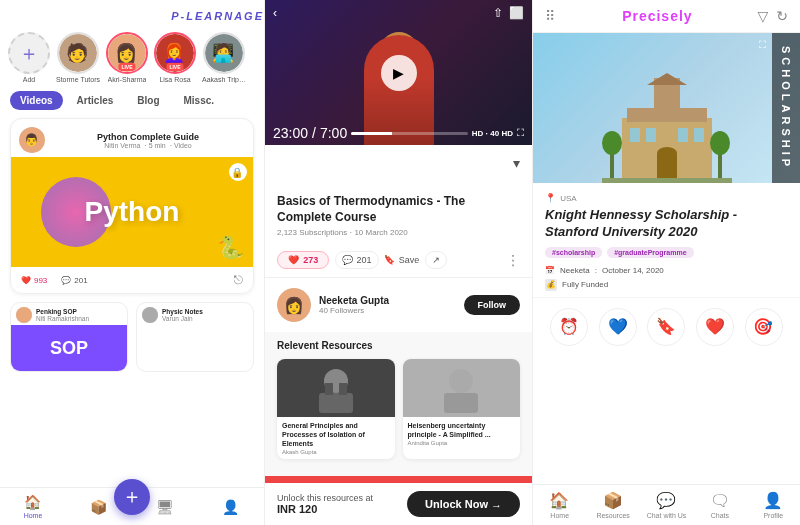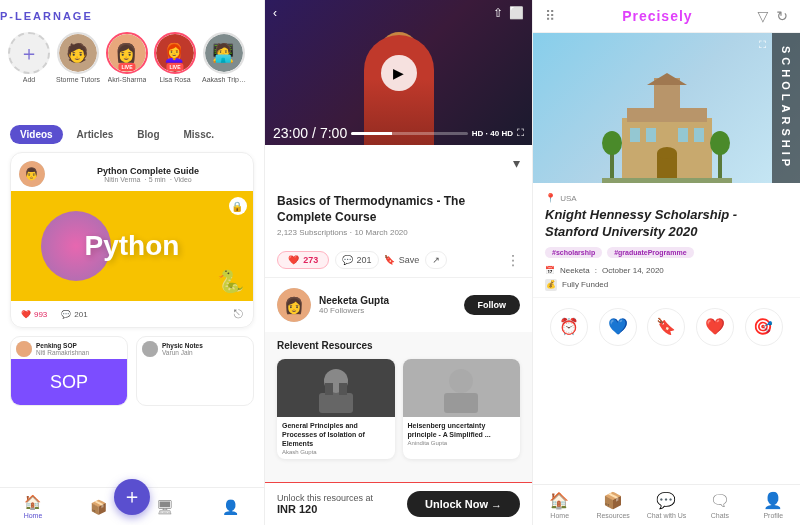--- a/index.html
+++ b/index.html
@@ -22,26 +22,27 @@
     
     .panel-left {
       width: 265px;
       background: #fff;
       border-right: 1px solid #eee;
       display: flex;
       flex-direction: column;
     }
 
     .panel-left .app-title {
-      text-align: left;
+      text-align: right;
       font-size: 11px;
       font-weight: 700;
       letter-spacing: 2px;
       color: #5a4fcf;
       padding: 10px 0 6px;
+      font-style: italic;
     }
 
     .stories-row {
       display: flex;
       gap: 6px;
       padding: 4px 8px 8px;
       overflow-x: hidden;
     }
 
     .story-item {
@@ -91,21 +92,20 @@
       overflow: hidden;
       text-overflow: ellipsis;
       white-space: nowrap;
     }
 
     .tab-row {
       display: flex;
       gap: 4px;
       padding: 0 10px 8px;
       align-items: flex-end;
-      margin-top: 34px;
     }
     .tab-btn {
       padding: 4px 10px;
       border-radius: 20px;
       font-size: 10px;
       font-weight: 600;
       border: none;
       cursor: pointer;
     }
     .tab-btn.active { background: #5a4fcf; color: #fff; }
@@ -242,21 +242,21 @@
     }
     .mini-card-meta { font-size: 6.5px; }
     .mini-card-title { font-weight: 700; color: #222; }
     .mini-card-sub { color: #888; }
     .mini-card-thumb {
       flex: 1;
       display: flex;
       align-items: center;
       justify-content: center;
       font-size: 18px;
-      font-weight: 400;
+      font-weight: 700;
     }
     .mini-card-thumb.purple-bg { background: #7c4dff; color: #fff; }
     .mini-card-thumb.blue-bg { background: #1565c0; color: #fff; }
 
     .bottom-nav {
       margin-top: auto;
       background: #fff;
       border-top: 1px solid #eee;
       display: flex;
       align-items: center;
@@ -554,21 +554,21 @@
       color: #888;
       margin-top: 1px;
     }
 
     .unlock-footer {
       background: #fff;
       padding: 8px 12px;
       display: flex;
       align-items: center;
       justify-content: space-between;
-      border-top: 1px solid #ef4444;
+      border-top: 7px solid #ef4444;
     }
     .unlock-price-text {
       font-size: 9px;
       color: #555;
     }
     .unlock-price {
       font-size: 11px;
       font-weight: 700;
       color: #222;
     }

